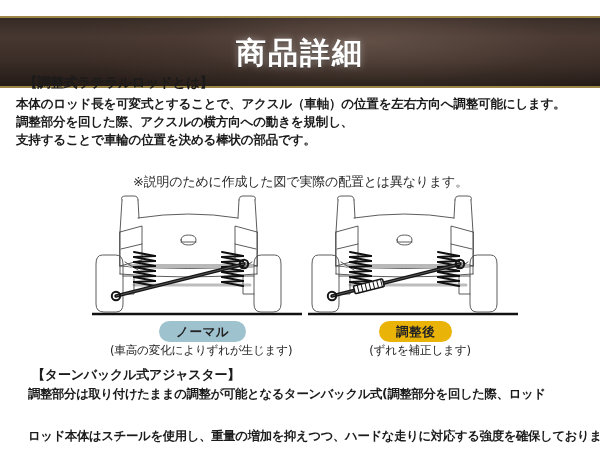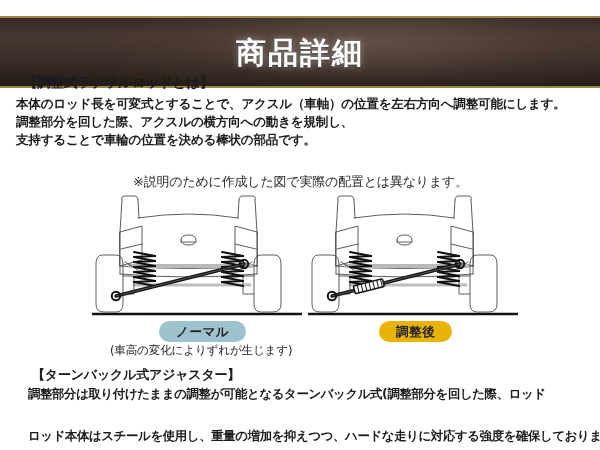--- a/index.html
+++ b/index.html
@@ -290,19 +290,20 @@
   </div>
 </div>
 
 <div class="badge-row">
   <div class="badge normal">ノーマル</div>
   <div class="badge adjusted">調整後</div>
 </div>
 
 <div class="caption-row">
   <div class="caption normal">(車高の変化によりずれが生じます)</div>
+  <div class="caption adjusted">(ずれを補正します)</div>
 </div>
 
 <div class="copy-bottom">
   <div class="sub-heading">【ターンバックル式アジャスター】</div>
   <div class="para-b">調整部分は取り付けたままの調整が可能となるターンバックル式(調整部分を回した際、ロッド</div>
   <div class="para-final">ロッド本体はスチールを使用し、重量の増加を抑えつつ、ハードな走りに対応する強度を確保しております。</div>
 </div>
 
 </body></html>

